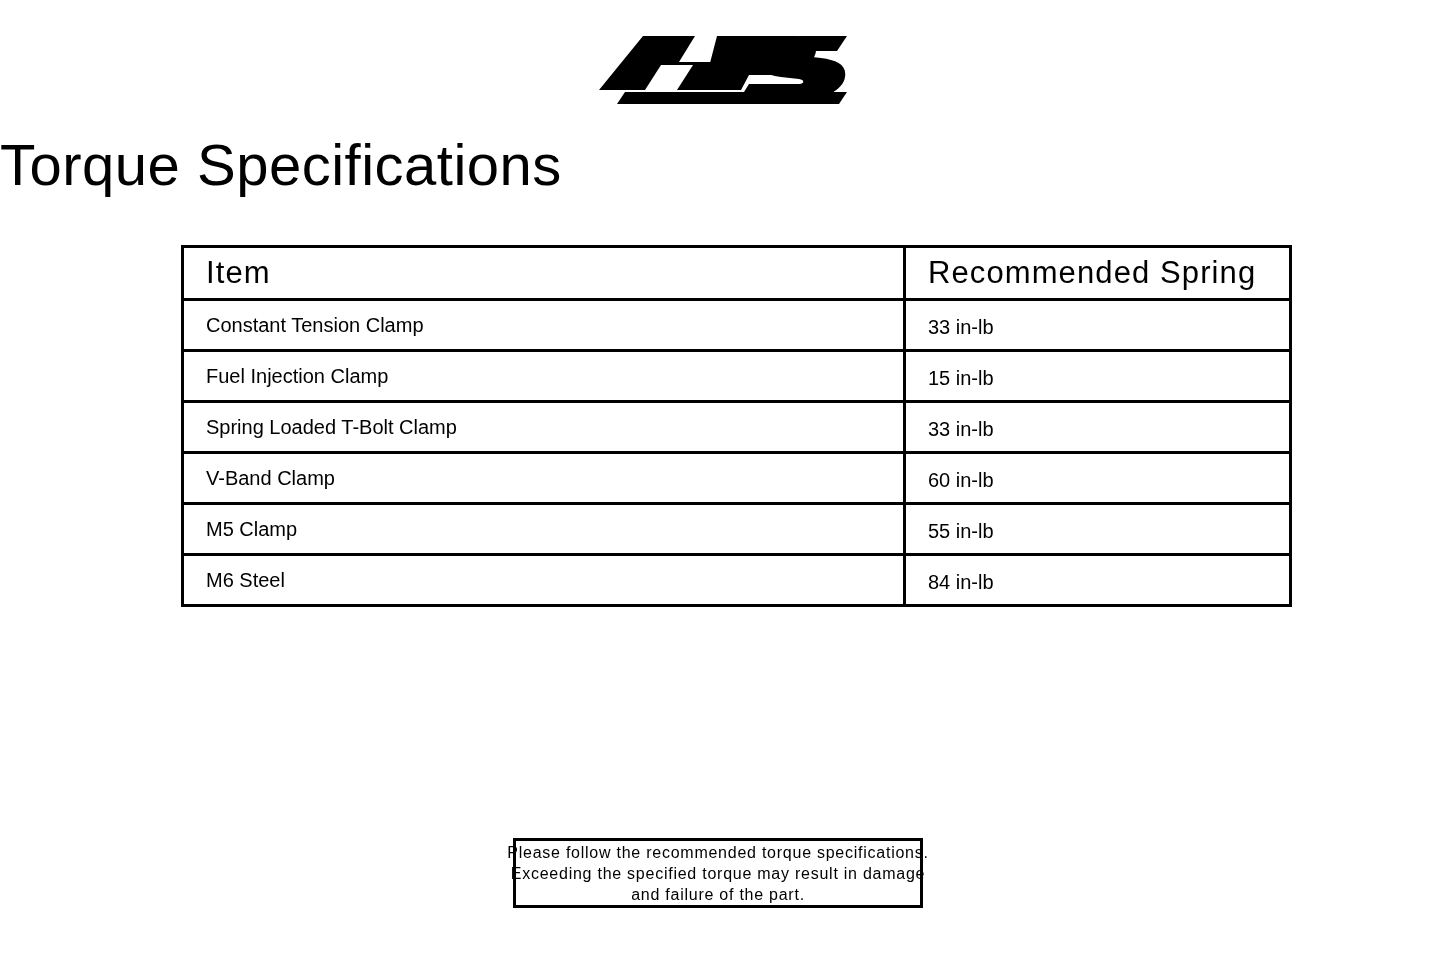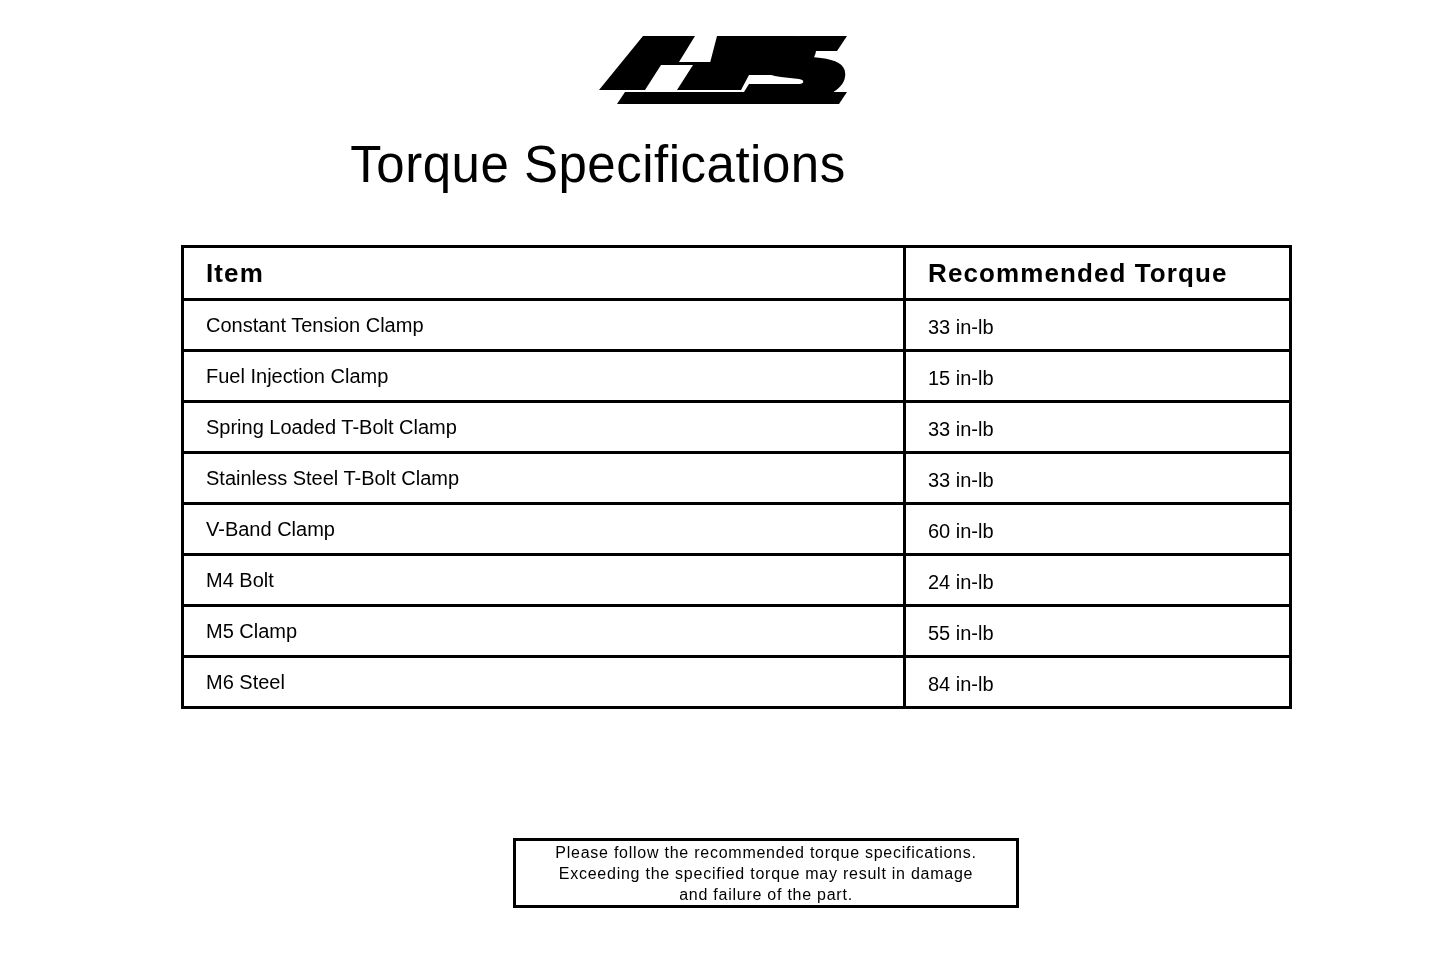--- a/index.html
+++ b/index.html
@@ -31,23 +31,23 @@
   .logo-svg {
     display: block;
   }
 
   
   .page-title {
     position: absolute;
     left: 0;
     top: 128px;
     width: 1196px;
-    text-align: center;
+    text-align: left;
     font-family: "Liberation Sans", sans-serif;
-    font-size: 51px;
+    font-size: 58px;
     font-weight: 400;
     letter-spacing: 0.5px;
     line-height: 74px;
     white-space: nowrap;
   }
 
   
   .spec-table-wrap {
     position: absolute;
     left: 181px;
@@ -71,39 +71,39 @@
     vertical-align: middle;
     font-family: "Liberation Sans", sans-serif;
     font-weight: 400;
     font-size: 20px;
     height: 48px;
     line-height: 48px;
     white-space: nowrap;
     overflow: hidden;
   }
   table.spec-table thead th {
-    font-weight: 700;
-    font-size: 26px;
+    font-weight: 400;
+    font-size: 31px;
     letter-spacing: 1.1px;
     height: 50px;
     line-height: 50px;
   }
   table.spec-table tbody td.torque-cell {
     
     padding-top: 4px;
     height: 44px;
     line-height: 44px;
   }
 
   
   .note-box {
     position: absolute;
     left: 513px;
     top: 838px;
-    width: 506px;
+    width: 410px;
     height: 70px;
     border: 3px solid #000;
     box-sizing: border-box;
     display: flex;
     flex-direction: column;
     justify-content: center;
     align-items: center;
   }
   .note-line {
     font-family: "Liberation Sans", sans-serif;
@@ -142,47 +142,39 @@
 
 <div class="spec-table-wrap">
   <table class="spec-table">
     <colgroup>
       <col class="col-item">
       <col class="col-torque">
     </colgroup>
     <thead>
       <tr>
         <th>Item</th>
-        <th>Recommended Torque</th>
+        <th>Recommended Spring</th>
       </tr>
     </thead>
     <tbody>
       <tr>
         <td class="item-cell">Constant Tension Clamp</td>
         <td class="torque-cell">33 in-lb</td>
       </tr>
       <tr>
         <td class="item-cell">Fuel Injection Clamp</td>
         <td class="torque-cell">15 in-lb</td>
       </tr>
       <tr>
         <td class="item-cell">Spring Loaded T-Bolt Clamp</td>
         <td class="torque-cell">33 in-lb</td>
       </tr>
       <tr>
-        <td class="item-cell">Stainless Steel T-Bolt Clamp</td>
-        <td class="torque-cell">33 in-lb</td>
-      </tr>
-      <tr>
         <td class="item-cell">V-Band Clamp</td>
         <td class="torque-cell">60 in-lb</td>
-      </tr>
-      <tr>
-        <td class="item-cell">M4 Bolt</td>
-        <td class="torque-cell">24 in-lb</td>
       </tr>
       <tr>
         <td class="item-cell">M5 Clamp</td>
         <td class="torque-cell">55 in-lb</td>
       </tr>
       <tr>
         <td class="item-cell">M6 Steel</td>
         <td class="torque-cell">84 in-lb</td>
       </tr>
     </tbody>

